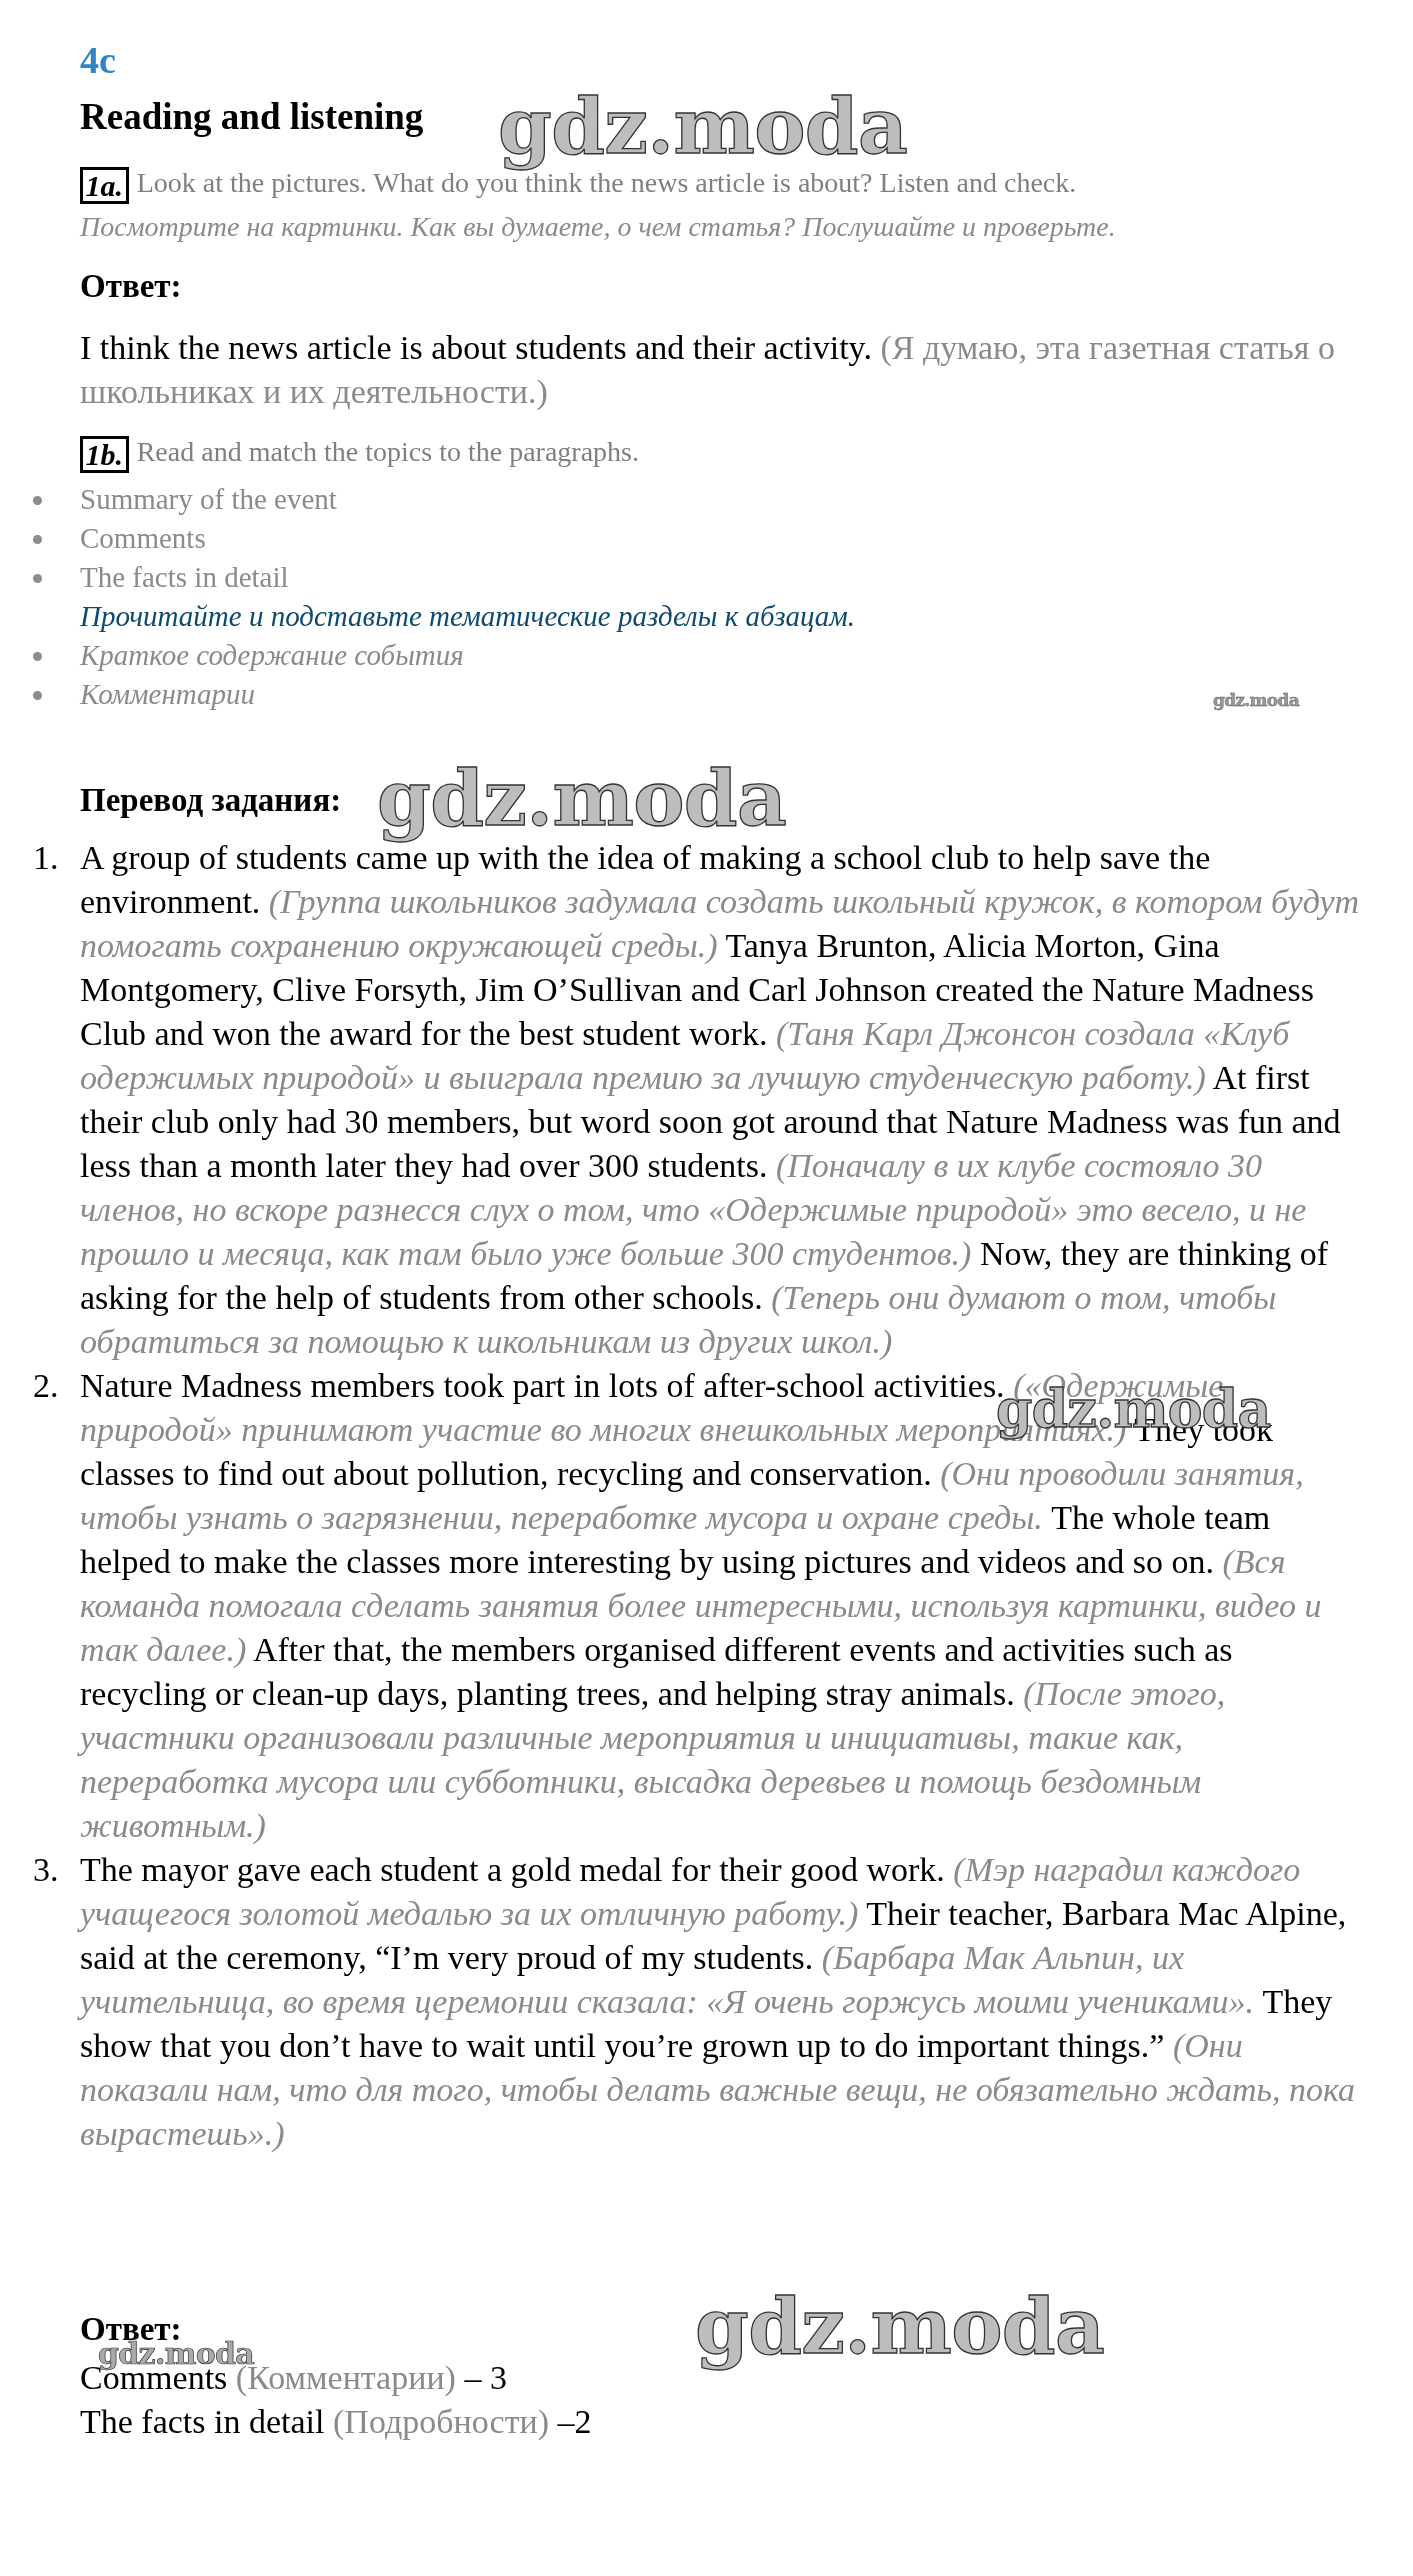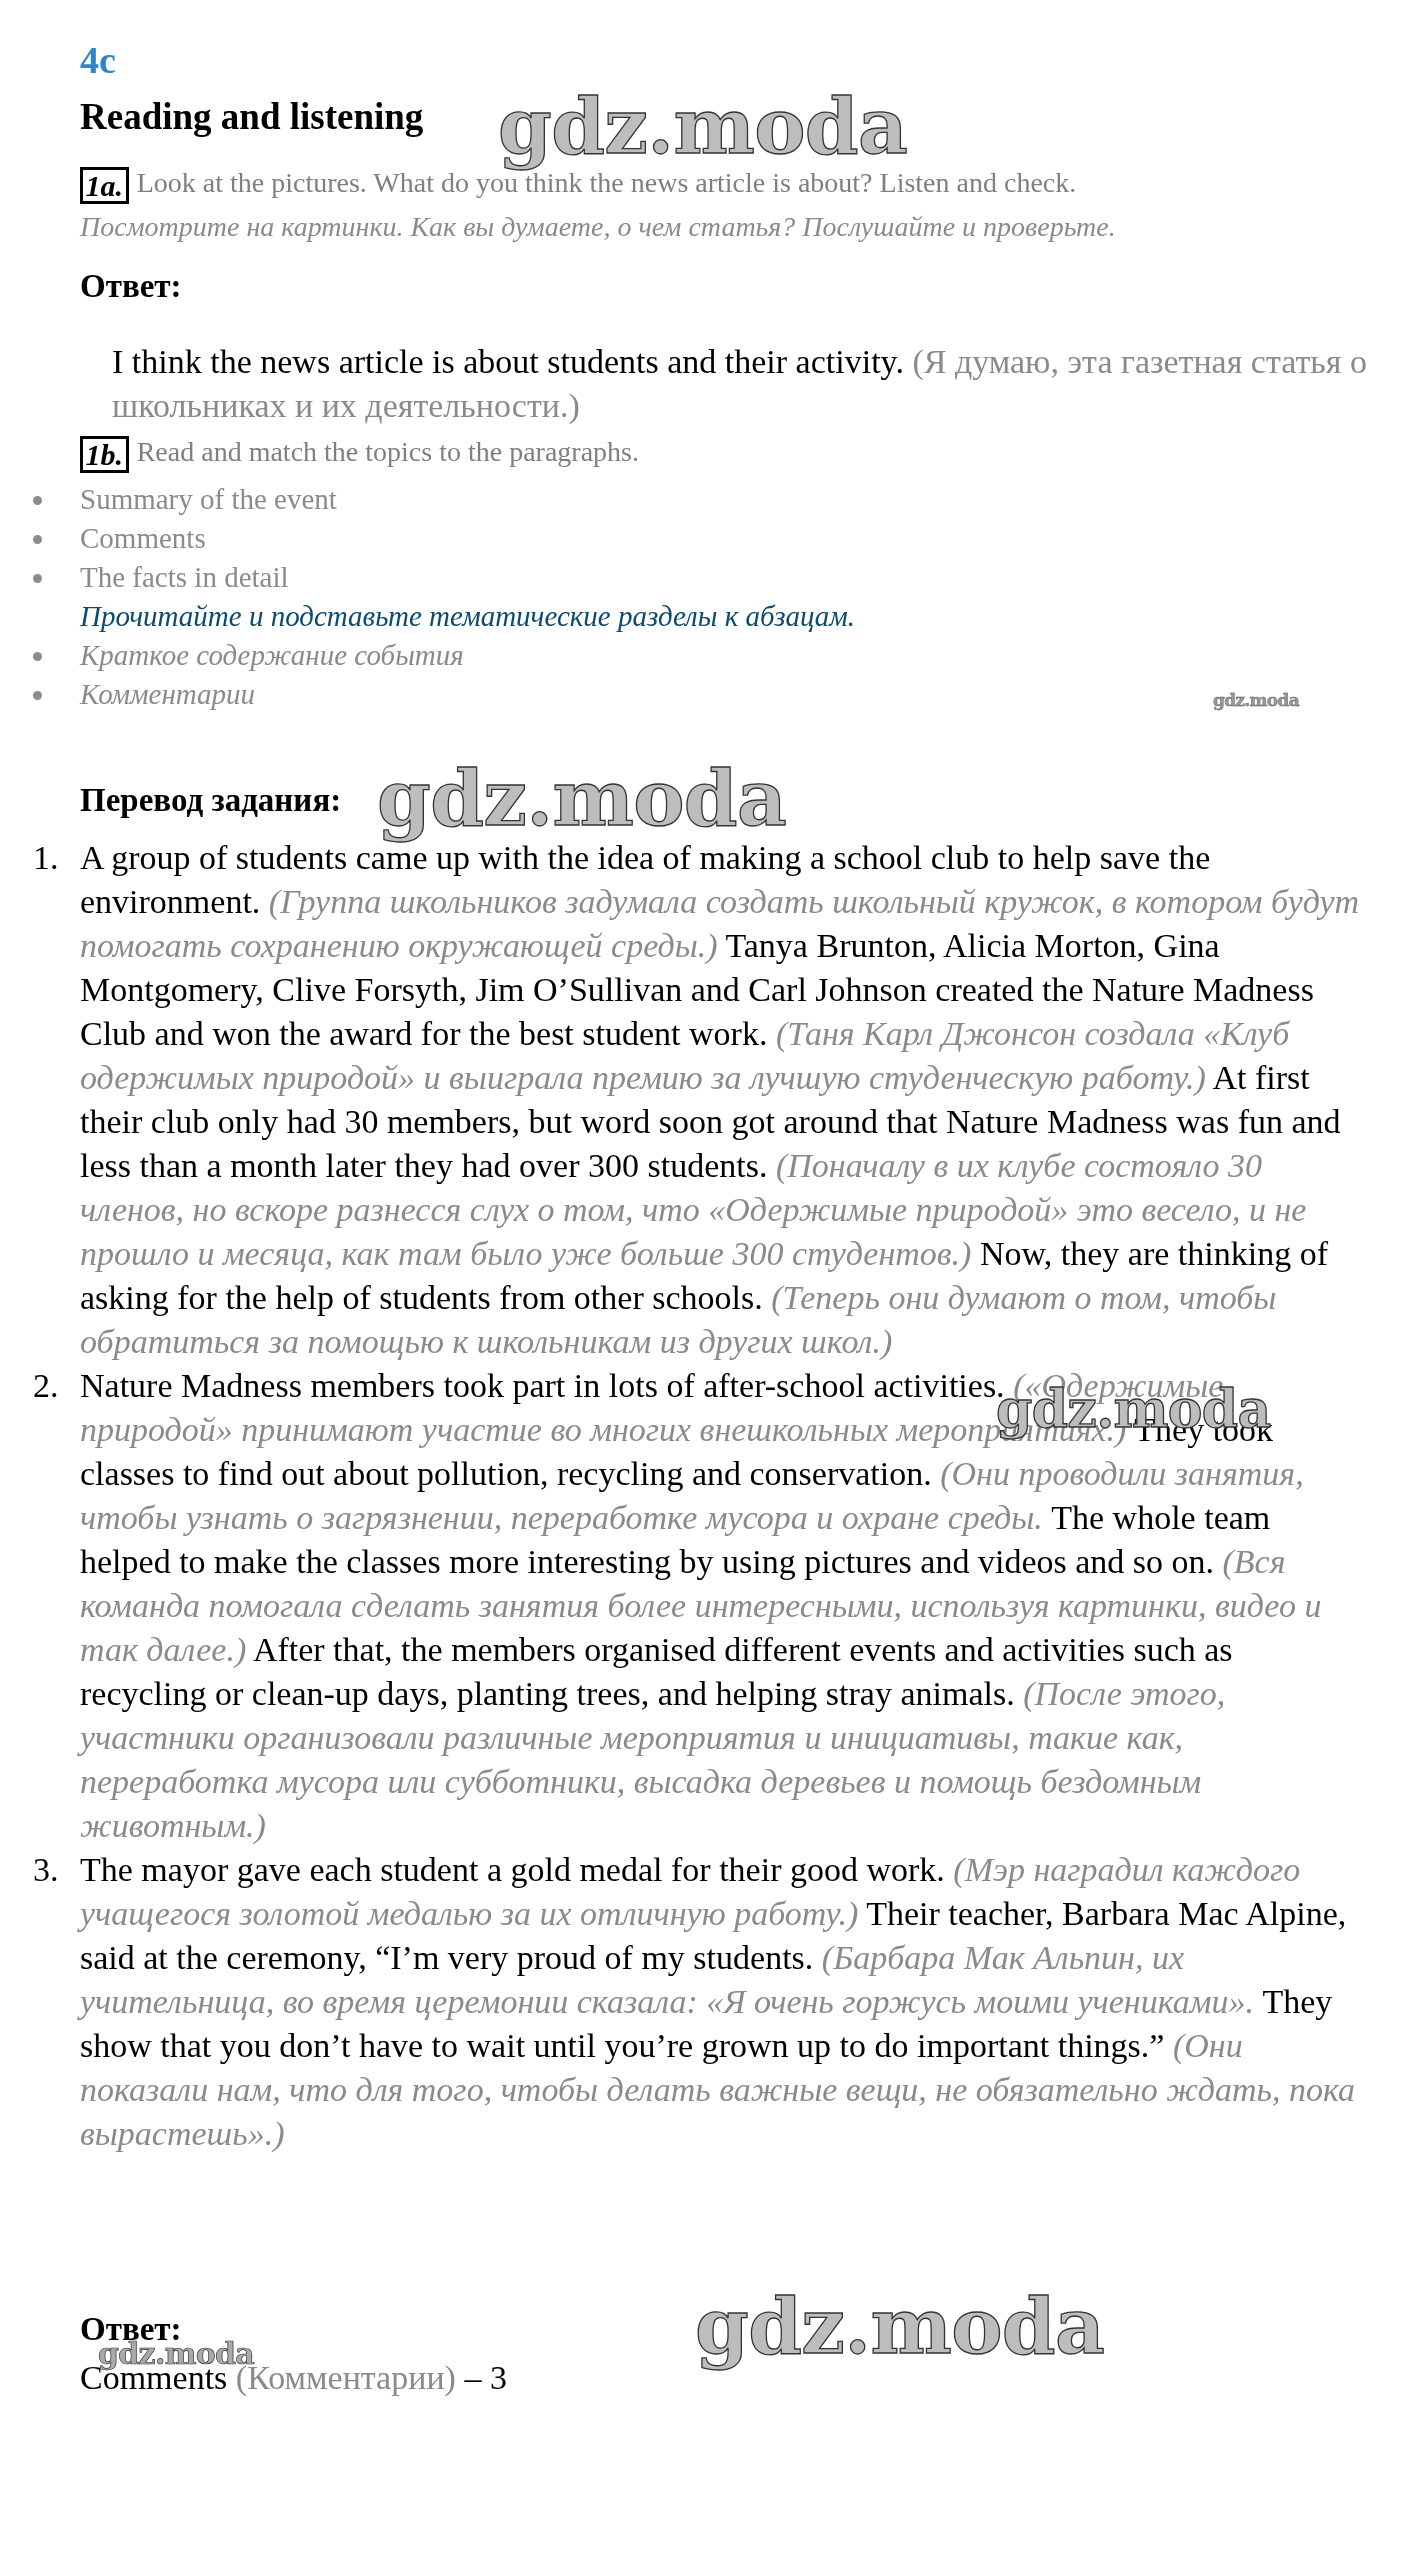--- a/index.html
+++ b/index.html
@@ -80,21 +80,21 @@
   <div class="unit">4c</div>
   <div class="h-title">Reading and listening</div>
   <div class="wm big" style="left:498px; top:88px;">gdz.moda</div>
 
   <div class="task" style="top:166px;">
     <span class="task-badge">1a.</span><span>Look at the pictures. What do you think the news article is about? Listen and check.</span>
   </div>
   <div class="task ru-it" style="top:210px;">Посмотрите на картинки. Как вы думаете, о чем статья? Послушайте и проверьте.</div>
 
   <div class="label-bold" style="top:270px;">Ответ:</div>
-  <div class="para" style="top:340px;margin-left:32px;">
+  <div class="para" style="top:326px;">
     <span>I think the news article is about students and their activity.</span>
     <span class="gray">(Я думаю, эта газетная статья о школьниках и их деятельности.)</span>
   </div>
 
   <div class="task" style="top:435px;">
     <span class="task-badge">1b.</span><span>Read and match the topics to the paragraphs.</span>
   </div>
 
   <ul class="bullets">
     <li class="bullet"><span class="dot"></span><span>Summary of the event</span></li>
@@ -115,16 +115,17 @@
       <li class="ol-item"><span class="ol-num">3.</span><span>The mayor gave each student a gold medal for their good work.</span> <span class="ru-it">(Мэр наградил каждого учащегося золотой медалью за их отличную работу.)</span> <span>Their teacher, Barbara Mac Alpine, said at the ceremony, “I’m very proud of my students.</span> <span class="ru-it">(Барбара Мак Альпин, их учительница, во время церемонии сказала: «Я очень горжусь моими учениками».</span> <span>They show that you don’t have to wait until you’re grown up to do important things.”</span> <span class="ru-it">(Они показали нам, что для того, чтобы делать важные вещи, не обязательно ждать, пока вырастешь».)</span> </li>
     </ol>
 
   <div class="wm big" style="left:996px; top:1383px; font-size:52px;">gdz.moda</div>
   <div class="wm big" style="left:695px; top:2288px;">gdz.moda</div>
 
   <div class="label-bold" style="top:2313px;">Ответ:</div>
   <div class="wm mid" style="left:98px; top:2339px;">gdz.moda</div>
   <div class="answers">
     <div class="ans-line"><span>Comments</span> <span class="gray">(Комментарии)</span><span> – </span><span>3</span></div>
+    <div class="ans-line"><span>The facts in detail</span> <span class="gray">(Подробности)</span><span> –</span><span>2</span></div>
   </div>
 
 </div>
 
 
 </body></html>

